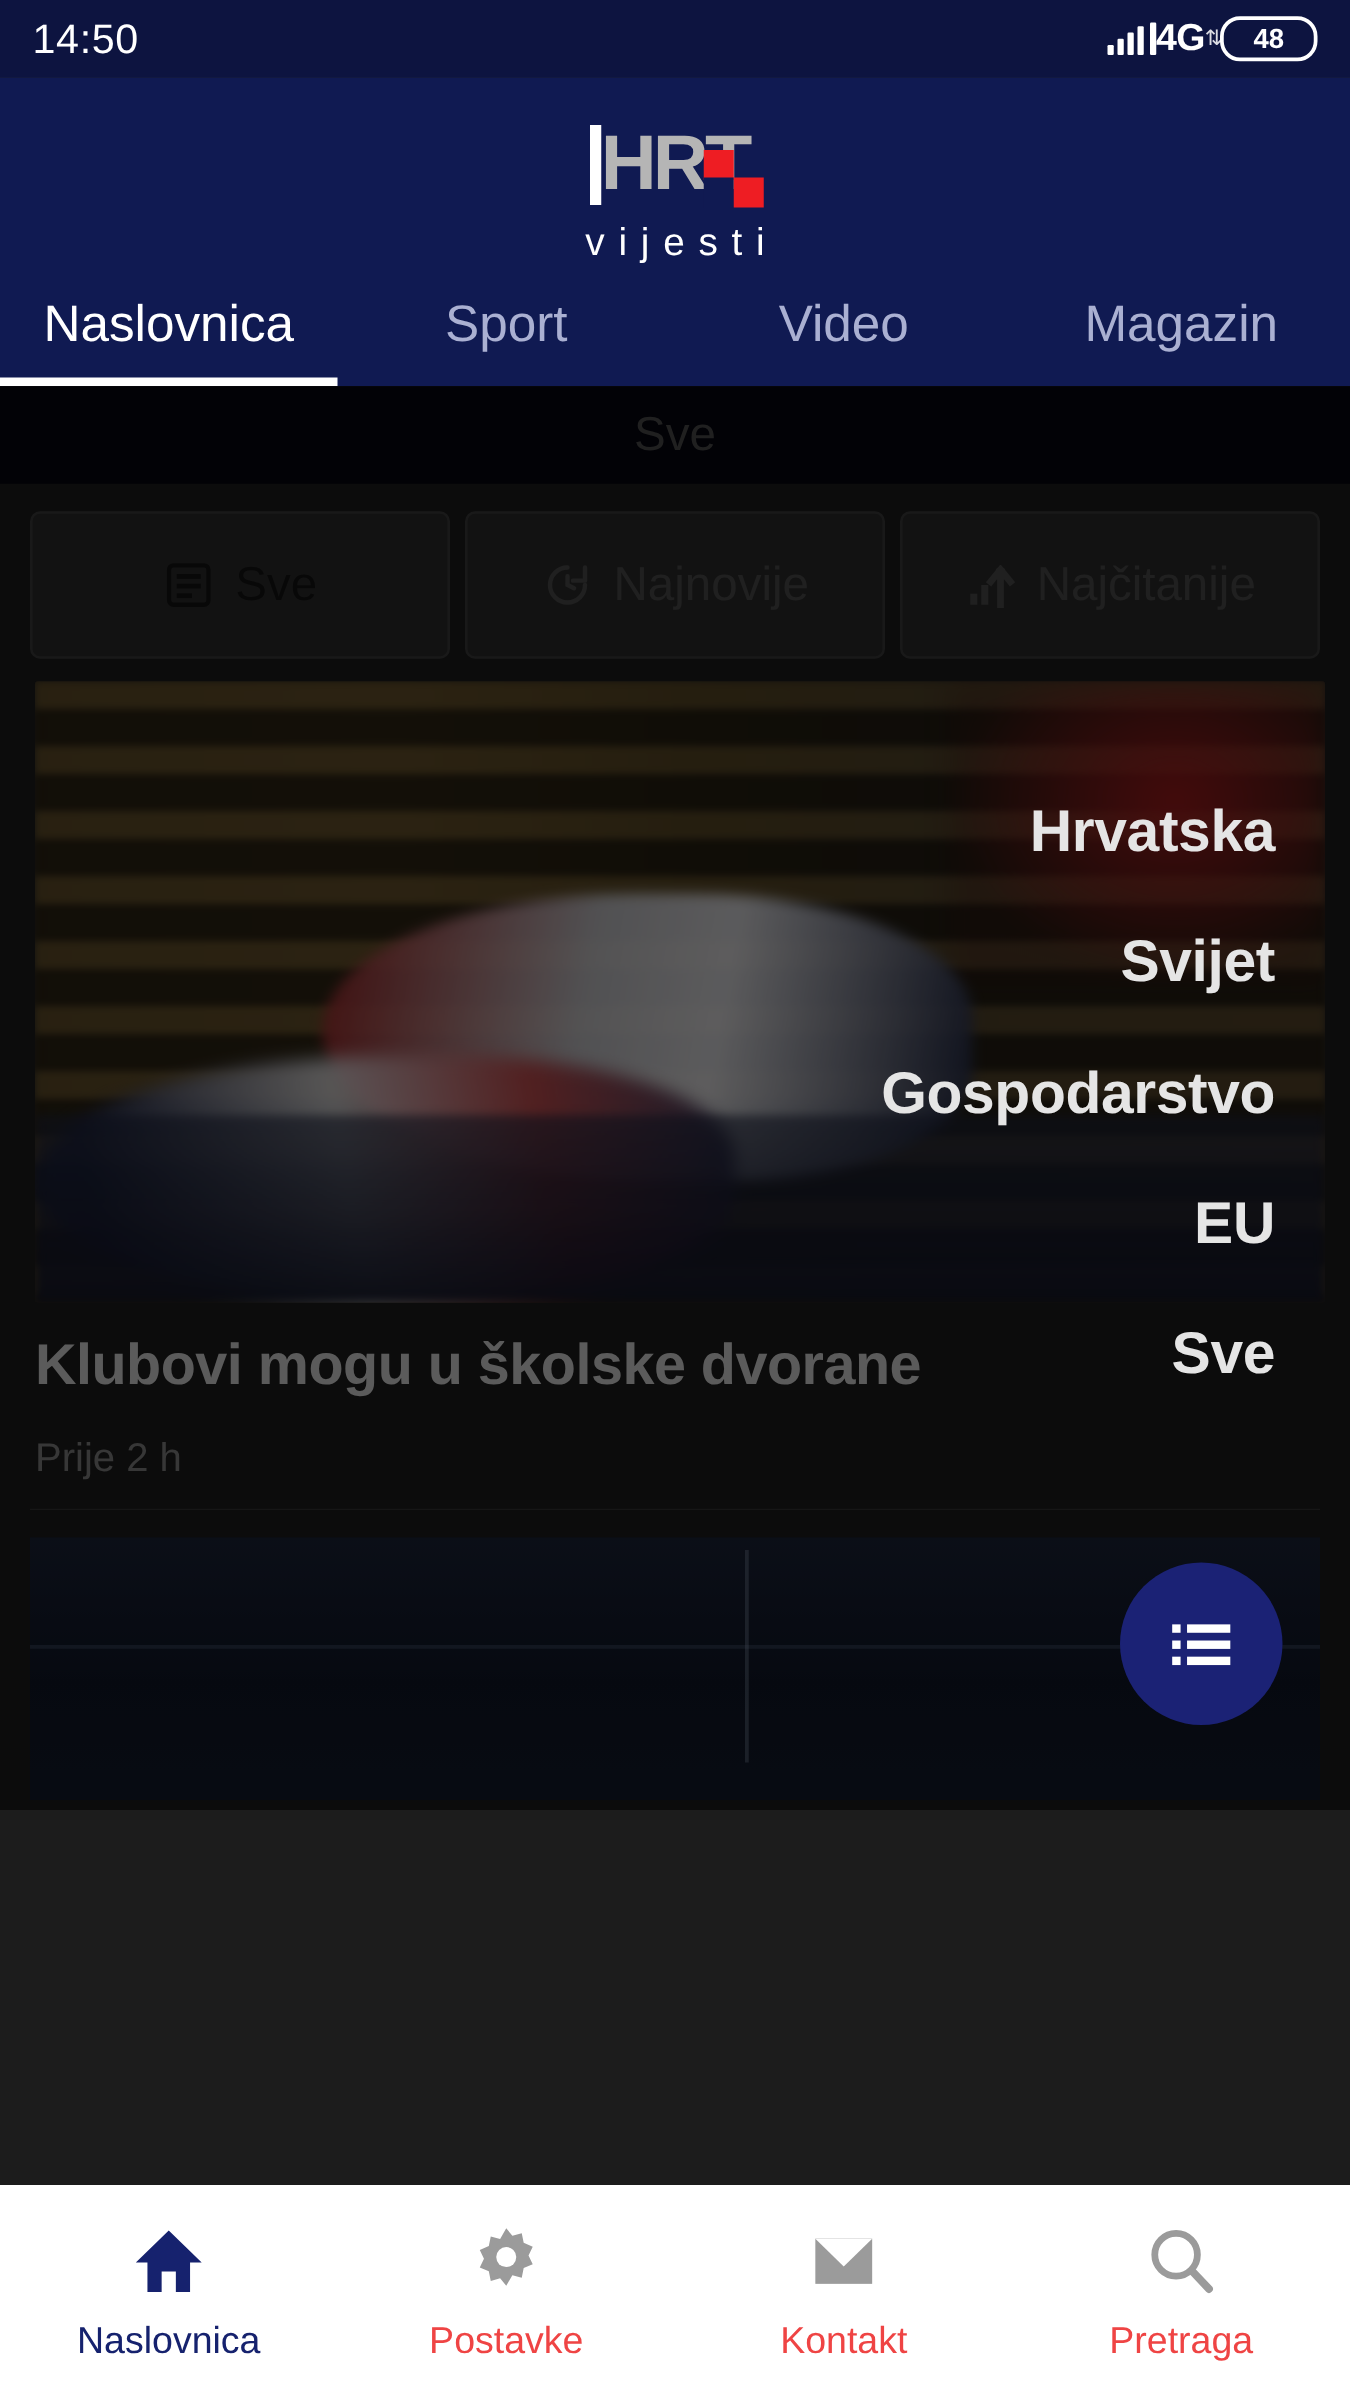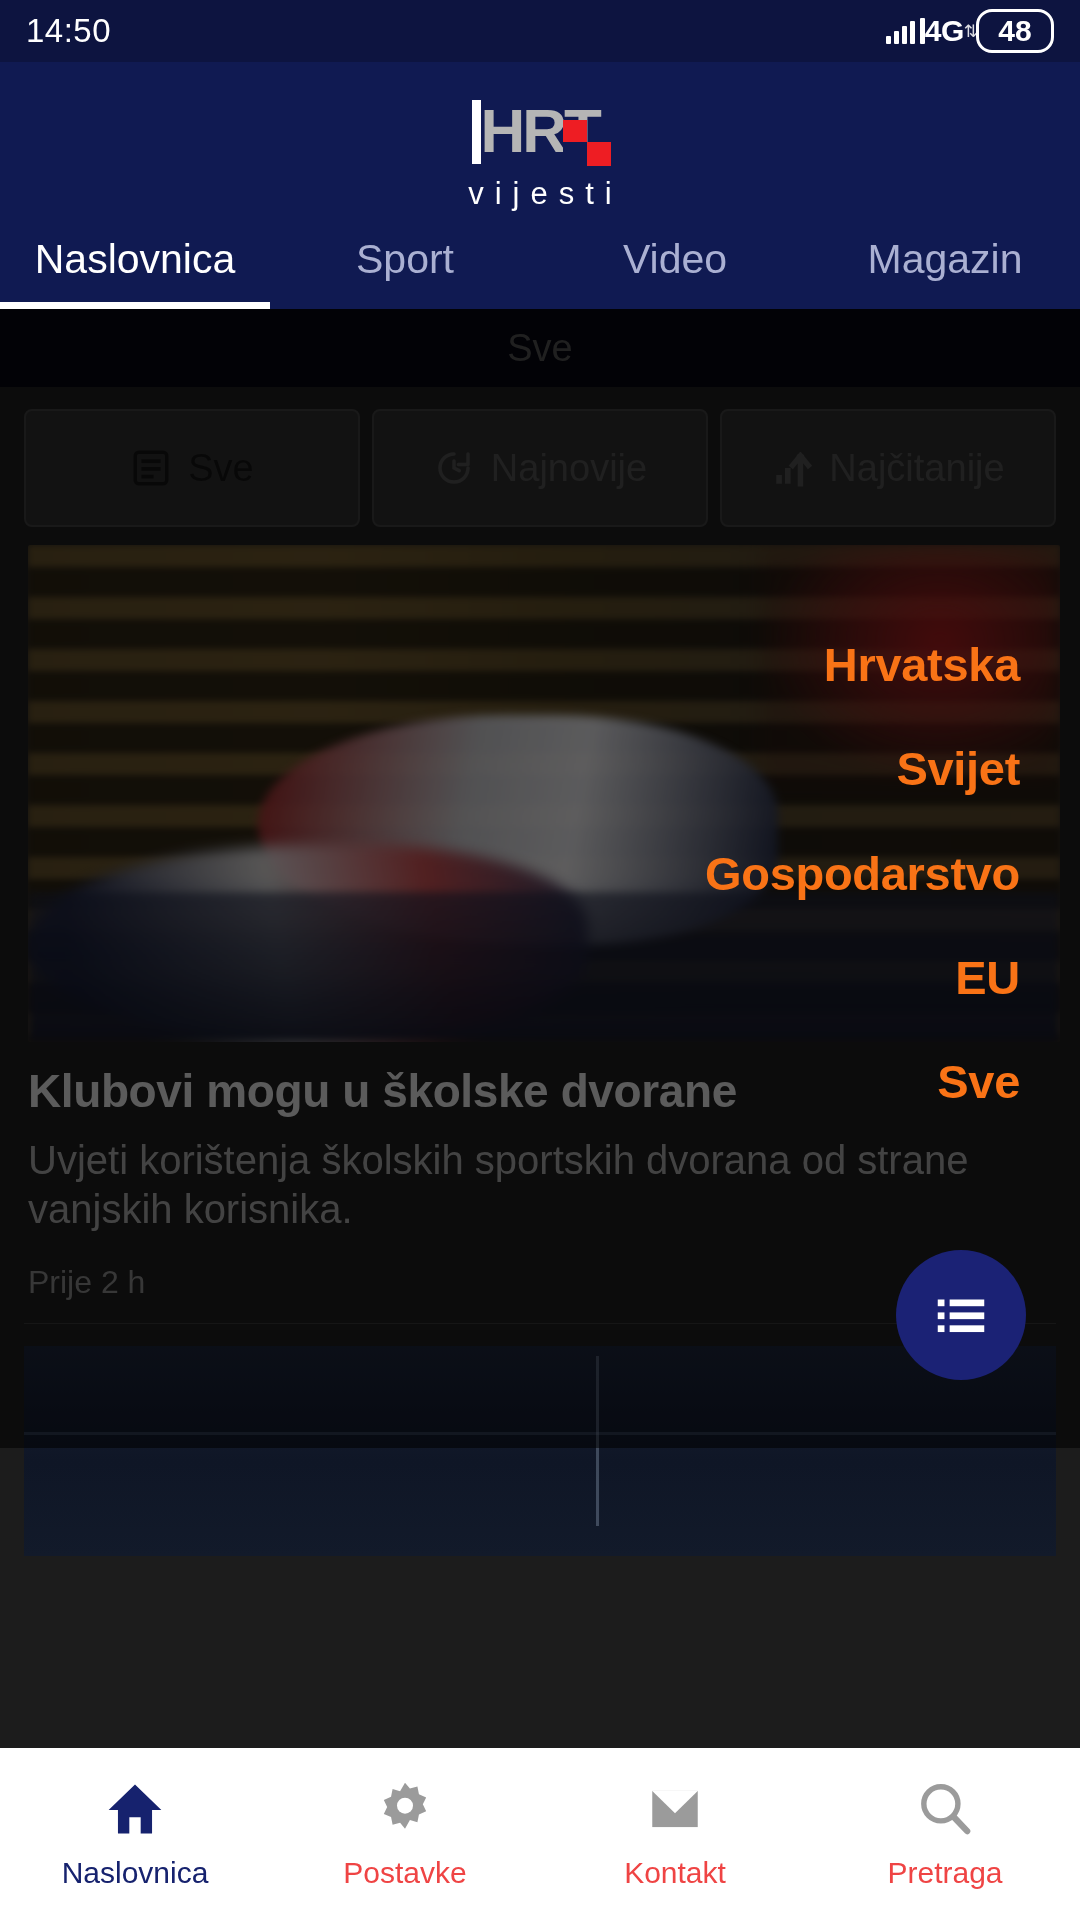--- a/index.html
+++ b/index.html
@@ -24,21 +24,21 @@
   .sig-bars i { display:block; width:5px; background:#ffffff; border-radius:1px; }
   .sig-bars i:nth-child(1){height:8px}
   .sig-bars i:nth-child(2){height:13px}
   .sig-bars i:nth-child(3){height:18px}
   .sig-bars i:nth-child(4){height:23px}
   .sig-bars i:nth-child(5){height:26px; margin-left:2px;}
   .net-type { font-size:30px; font-weight:700; letter-spacing:-0.5px; }
   .net-arrows { font-size:17px; line-height:1; opacity:.85; letter-spacing:-2px;}
   .batt {
     border:3px solid #ffffff; border-radius:16px;
-    padding:2px 13px; font-size:30px; font-weight:700; line-height:1.15;
+    padding:2px 13px; font-size:22px; font-weight:700; line-height:1.15;
     min-width:78px; text-align:center;
   }
 
   
   .header {
     position:absolute; top:62px; left:0; width:1080px; height:247px;
     background:#101a52;
   }
   .logo-wrap {
     position:absolute; top:38px; left:0; width:100%;
@@ -165,21 +165,21 @@
   
   .scrim {
     position:absolute; top:309px; left:0; width:1080px; height:1139px;
     background:rgba(0,0,0,0.56);
   }
   .menu {
     position:absolute; right:60px; top:640px; width:860px;
     display:flex; flex-direction:column; align-items:flex-end;
   }
   .menu-item {
-    color:#f97316; font-size:47px; font-weight:700;
+    color:#e5e5e5; font-size:47px; font-weight:700;
     margin-bottom:55px; line-height:1.05; text-align:right;
     letter-spacing:-0.3px;
   }
   .menu-item:last-child { margin-bottom:0; }
 
   
   .fab {
     position:absolute; right:54px; top:1250px;
     width:130px; height:130px; border-radius:50%;
     background:#1b2275;
@@ -273,21 +273,20 @@
 
   <div class="card">
     <div class="card-img">
       <div class="wall"></div>
       <div class="redblock"></div>
       <div class="player"></div>
       <div class="player2"></div>
       <div class="floor"></div>
     </div>
     <div class="card-title">Klubovi mogu u školske dvorane</div>
-    <div class="card-sum">Uvjeti korištenja školskih sportskih dvorana od strane vanjskih korisnika.</div>
     <div class="card-time">Prije 2 h</div>
   </div>
 
   <div class="divider"></div>
 
   <div class="card2-img">
     <div class="horizon"></div>
     <div class="mast"></div>
   </div>
 </div>

